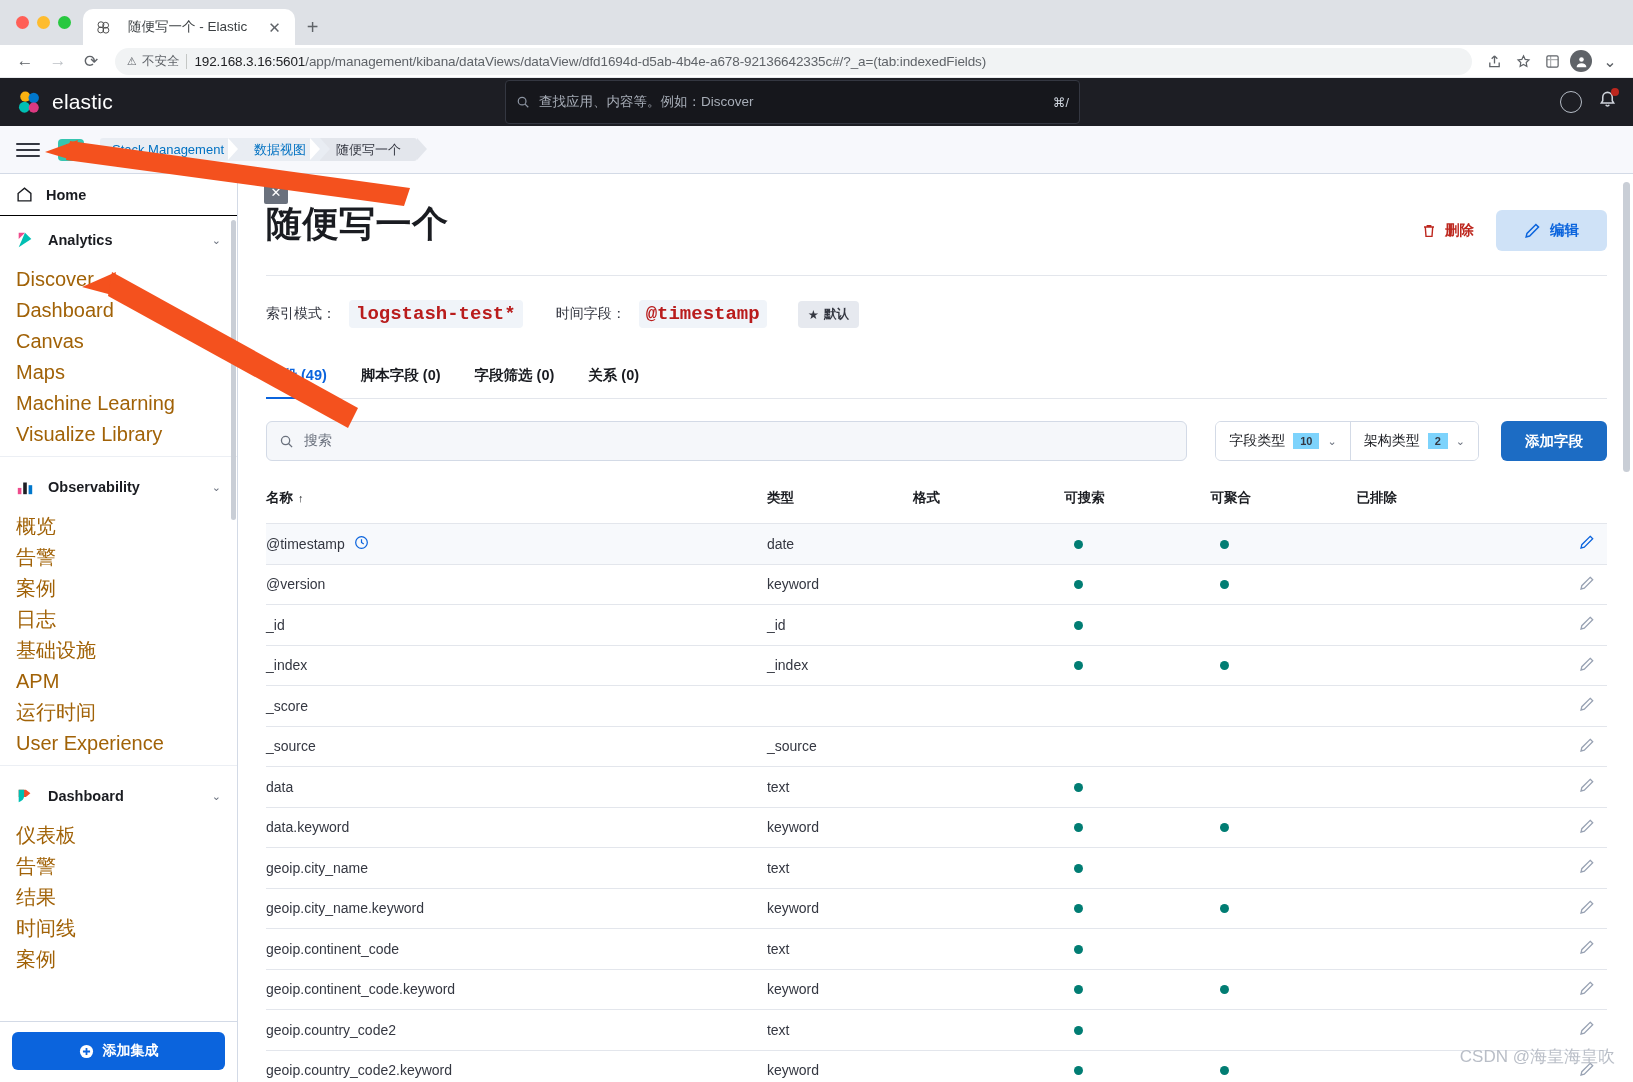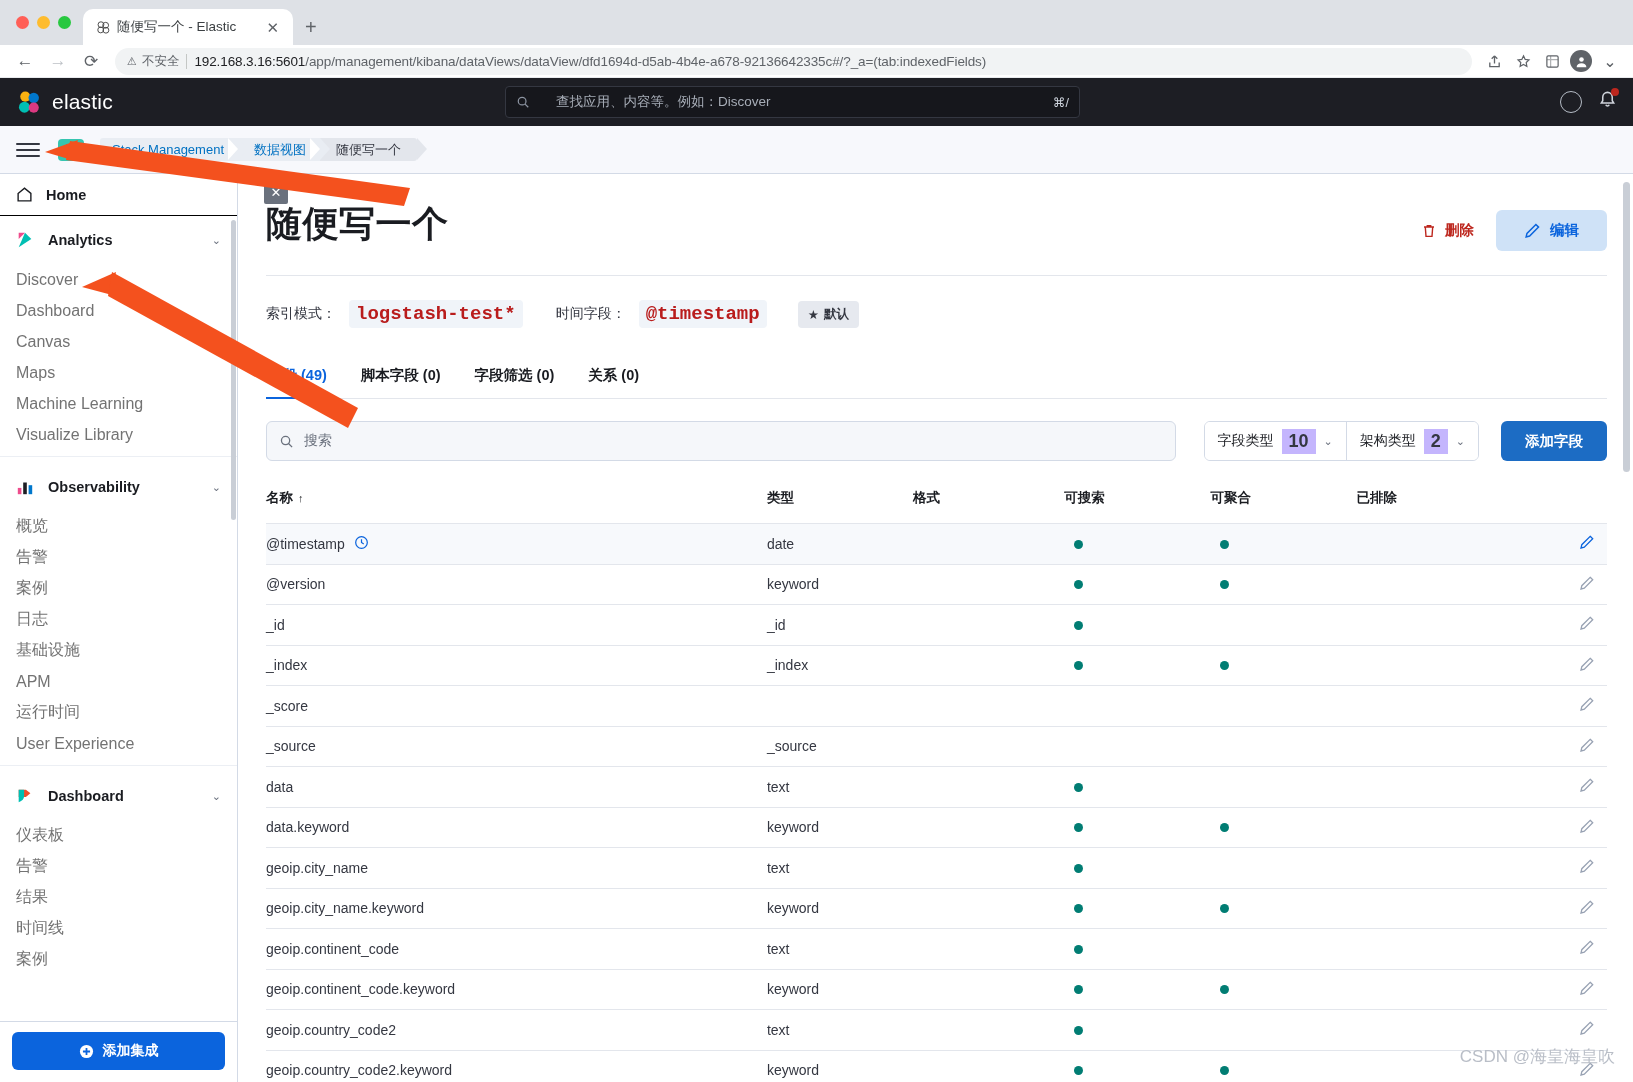--- a/index.html
+++ b/index.html
@@ -14,21 +14,21 @@
   .chrome-tabstrip {
     height: 45px; background: #dee1e6;
     display: flex; align-items: flex-end; padding-left: 10px; position: relative;
   }
   .traffic { display: flex; gap: 8px; align-items: center; height: 45px; padding: 0 12px 0 6px; }
   .dot-light { width: 13px; height: 13px; border-radius: 50%; }
   .dot-red { background: #ff5f57; }
   .dot-yellow { background: #febc2e; }
   .dot-green { background: #28c840; }
   .tab {
-    display: flex; align-items: center; gap: 6px;
+    display: flex; align-items: center; gap: 17px;
     height: 36px; min-width: 210px; max-width: 230px;
     background: #fff; border-radius: 10px 10px 0 0;
     padding: 0 10px 0 13px; font-size: 13.5px; color: #3c4043;
     position: relative;
   }
   .tab-favicon { width: 15px; height: 15px; flex: 0 0 auto; }
   .tab-title { flex: 1 1 auto; white-space: nowrap; overflow: hidden; text-overflow: ellipsis; }
   .tab-close { font-size: 15px; color: #5f6368; line-height: 1; padding: 2px 4px; cursor: pointer; }
   .tab-newbtn { font-size: 20px; color: #5f6368; margin-left: 12px; margin-bottom: 6px; cursor: pointer; }
 
@@ -57,23 +57,23 @@
   .kebab { font-size: 16px; letter-spacing: 0; }
 
   
   .kb-header {
     height: 48px; background: #1d1e24; display: flex; align-items: center;
     padding: 0 16px; position: relative;
   }
   .brand { display: flex; align-items: center; gap: 9px; }
   .brand-name { color: #fff; font-size: 21px; letter-spacing: 0.2px; }
   .kb-search {
-    position: absolute; left: 505px; width: 575px; height: 32px;
+    position: absolute; left: 505px; width: 575px; height: 44px;
     background: #16171c; border: 1px solid #343741; border-radius: 4px;
-    display: flex; align-items: center; padding: 0 10px; gap: 26px;
+    display: flex; align-items: center; padding: 0 10px; gap: 9px;
     color: #98a2b3; font-size: 13.5px; cursor: text;
   }
   .kb-search .ph { flex: 1 1 auto; color: #a7adb7; }
   .kb-search .kbd { color: #cdd3dc; font-size: 12.5px; }
   .kb-head-right { margin-left: auto; display: flex; align-items: center; gap: 16px; }
   .hd-circ { width: 22px; height: 22px; border-radius: 50%; border: 1.6px solid #b5bcc6; position: relative; }
   .bell { position: relative; color: #cfd4db; font-size: 17px; }
   .bell-badge { position: absolute; top: -2px; right: -2px; width: 8px; height: 8px; border-radius: 50%; background: #bd271e; }
 
   
@@ -118,21 +118,21 @@
     font-size: 14.5px; font-weight: bold; color: #1a1c21; border-bottom: 1px solid #000000; cursor: pointer;
   }
   .sb-group {
     display: flex; align-items: center; height: 48px; padding: 0 16px; cursor: pointer;
   }
   .sb-group-ico { width: 18px; height: 18px; margin-right: 14px; flex: 0 0 auto; }
   .sb-group-label { font-size: 14.5px; font-weight: bold; color: #1a1c21; flex: 1 1 auto; }
   .chev { color: #69707d; font-size: 11px; }
   .sb-item {
     height: 31px; display: flex; align-items: center; padding: 0 16px;
-    font-size: 16px; color: #737373; cursor: pointer;
+    font-size: 20px; color: #a16207; cursor: pointer;
   }
   .sb-sep { height: 1px; background: #eceff4; margin: 6px 0; }
   .sb-footer { border-top: 1px solid #d3dae6; padding: 10px 12px 12px; }
   .btn-add-integration {
     width: 100%; height: 38px; background: #0b64dd; color: #fff; border: none; border-radius: 6px;
     font-size: 14px; font-weight: bold; display: flex; align-items: center; justify-content: center; gap: 9px; cursor: pointer;
     font-family: inherit;
   }
   .sb-scrollbar {
     position: absolute; right: 1px; top: 46px; width: 5px; height: 300px;
@@ -180,21 +180,21 @@
     display: flex; align-items: center; gap: 10px; padding: 0 12px; font-size: 14px; color: #6a717d; cursor: text;
   }
   .filter-group {
     margin-left: 28px; display: flex; height: 40px; border: 1px solid #d3dae6; border-radius: 6px; overflow: hidden; background: #fff;
   }
   .filter-btn {
     display: flex; align-items: center; gap: 8px; padding: 0 13px; font-size: 14px; color: #1a1c21;
     cursor: pointer; background: #fff; border: none; font-family: inherit; font-weight: normal; text-align: right;
   }
   .filter-btn + .filter-btn { border-left: 1px solid #d3dae6; }
-  .filter-count { background: #c4b5fd; border-radius: 0; padding: 2px 7px; font-size: 18px; font-weight: bold; color: #343741; }
+  .filter-count { background: #7dd3fc; border-radius: 0; padding: 2px 7px; font-size: 11px; font-weight: bold; color: #343741; }
   .btn-addfield {
     margin-left: 22px; height: 40px; background: #1c6cc4; color: #fff; border: none; border-radius: 6px;
     padding: 0 24px; font-size: 14.5px; font-weight: bold; cursor: pointer; font-family: inherit;
   }
 
   
   table.fields { width: 100%; border-collapse: collapse; margin-top: 18px; table-layout: fixed; }
   table.fields th {
     text-align: left; font-size: 13.5px; font-weight: bold; color: #1a1c21;
     padding: 10px 0 16px; border-bottom: 1px solid #e3e6ec;

